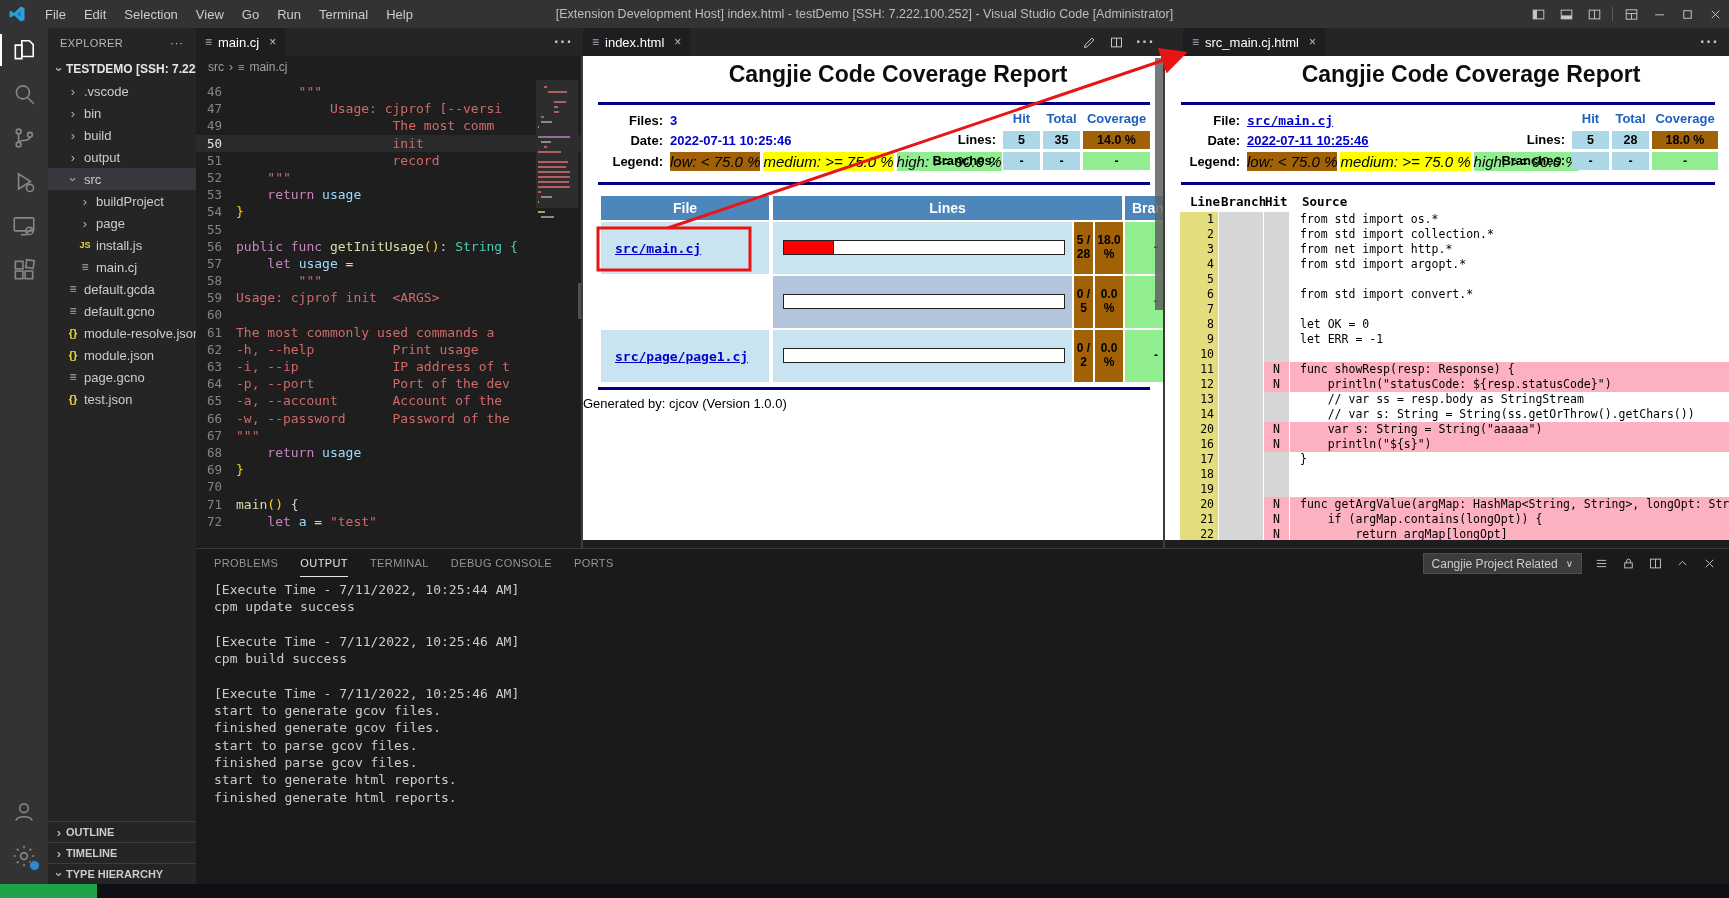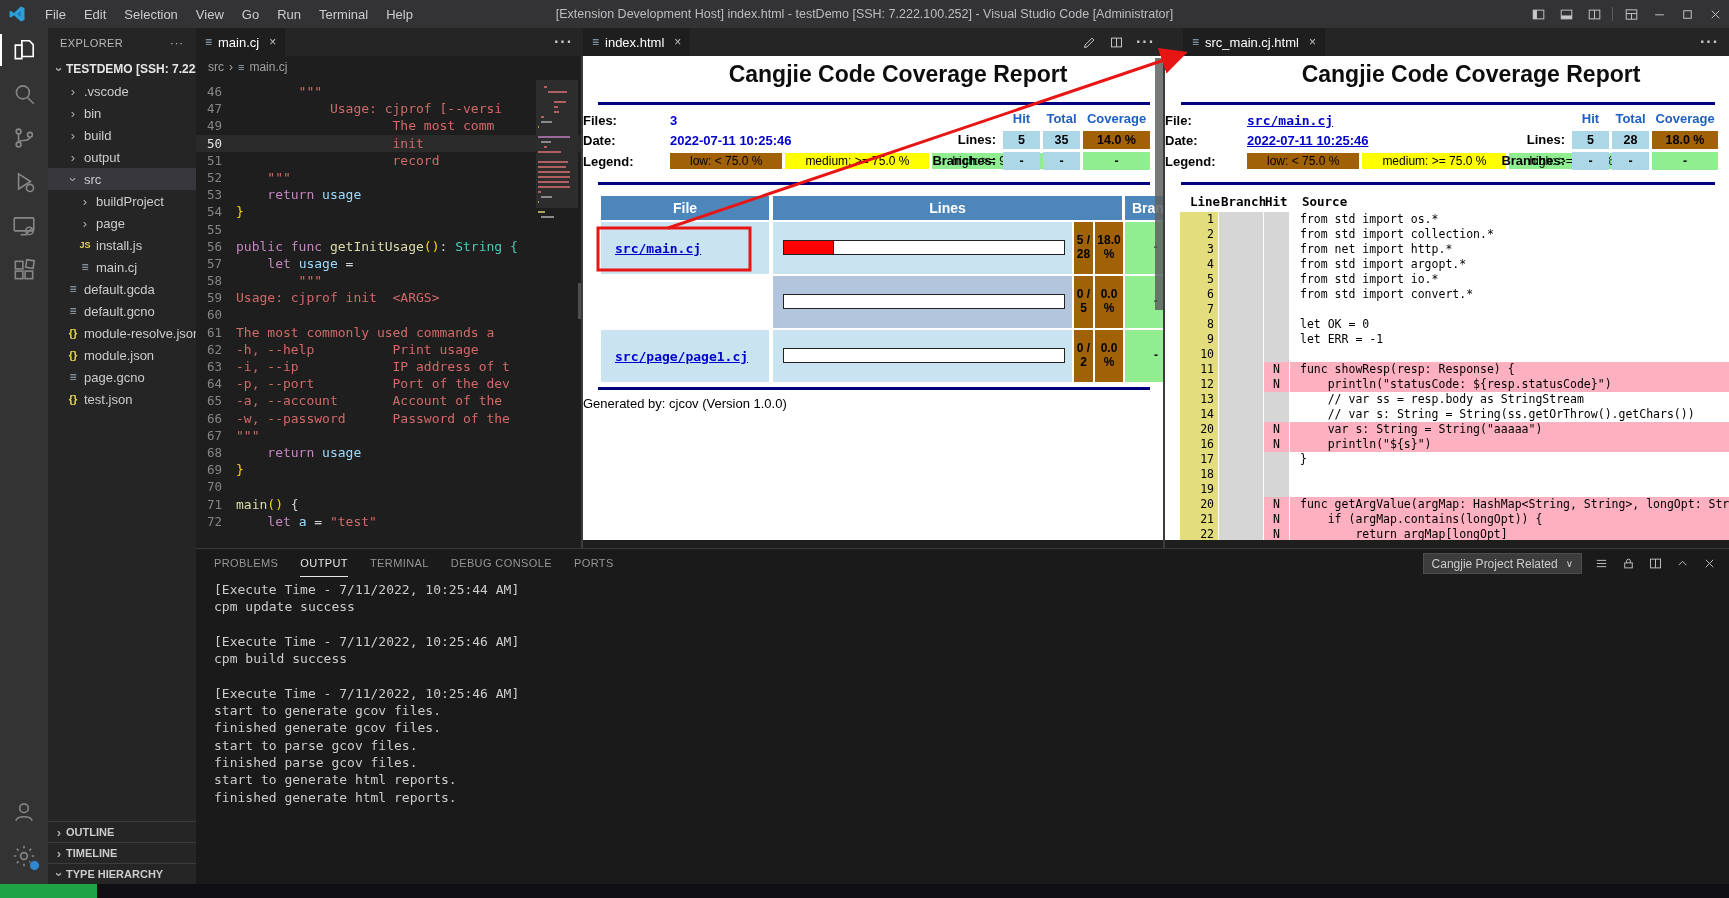--- a/index.html
+++ b/index.html
@@ -79,25 +79,25 @@
   .scrollthumb { position:absolute; left:382px; top:205px; width:5px; height:36px; background:#4f4f4f; }
 
   
   .pane-divider { position:absolute; top:56px; bottom:350px; width:2px; background:#3c3c3c; z-index:2; }
   .rpt { position:absolute; top:56px; height:484px; background:#ffffff; color:#000; overflow:hidden; }
   .rpt2 { left:583px; width:582px; }
   .rpt3 { left:1165px; width:564px; }
   .rpt-title { position:absolute; left:0; right:0; top:5px; text-align:center; font-size:23px; font-weight:bold; color:#0d0d0d;margin-left:48px; }
   .rule { position:absolute; height:3px; background:#000080; }
   .info-row { position:absolute; left:0; height:20px; font-size:13px; display:flex; align-items:center; }
-  .ilbl { display:inline-block; font-weight:bold; color:#000; flex:none; }
+  .ilbl { display:inline-block; text-align:right; font-weight:bold; color:#000; flex:none; }
   .ival { margin-left:7px; color:#0000cd; font-weight:bold; white-space:nowrap; }
   .ival.mono { font-family:"DejaVu Sans Mono", monospace; text-decoration:underline; }
   .legend-cells { display:flex; gap:3px; margin-left:7px; }
-  .lg { font-size:12px; padding:1px 20px; color:#000; white-space:nowrap; }
+  .lg { font-size:15px; padding:1px 0; color:#000; white-space:nowrap;font-style:italic; }
   .lvl-low { background:#a16207; } .lvl-medium { background:#ffff00; } .lvl-high { background:#90ee90; }
   .cellb { background:#abd7e6; }
   .sum-h { position:absolute; font-weight:bold; color:#2060c0; font-size:13px; text-align:center; height:18px; line-height:18px; }
   .sum-lbl { position:absolute; font-weight:bold; font-size:13px; text-align:right; height:18px; line-height:18px; }
   .sum-cell { position:absolute; height:18px; line-height:18px; text-align:center; font-weight:bold; font-size:12.5px; color:#000; }
 
   
   .thead-cell { position:absolute; height:24px; line-height:24px; background:#4d86ba; color:#ffffff;
                 font-weight:bold; font-size:14px; text-align:center; overflow:hidden; }
   .trow { position:absolute; left:0; width:100%; height:52px; }
@@ -646,21 +646,20 @@
         <div class="ls-row" style="top: 201px;">
           <div class="ls-c ls-num">4</div>
           <div class="ls-c ls-br"></div>
           <div class="ls-c ls-hit"></div>
           <div class="ls-c ls-src">from std import argopt.*</div>
         </div>
         <div class="ls-row" style="top: 216px;">
           <div class="ls-c ls-num">5</div>
           <div class="ls-c ls-br"></div>
           <div class="ls-c ls-hit"></div>
-          <div class="ls-c ls-src">from std import io.*</div>
         </div>
         <div class="ls-row" style="top: 231px;">
           <div class="ls-c ls-num">6</div>
           <div class="ls-c ls-br"></div>
           <div class="ls-c ls-hit"></div>
           <div class="ls-c ls-src">from std import convert.*</div>
         </div>
         <div class="ls-row" style="top: 246px;">
           <div class="ls-c ls-num">7</div>
           <div class="ls-c ls-br"></div>

